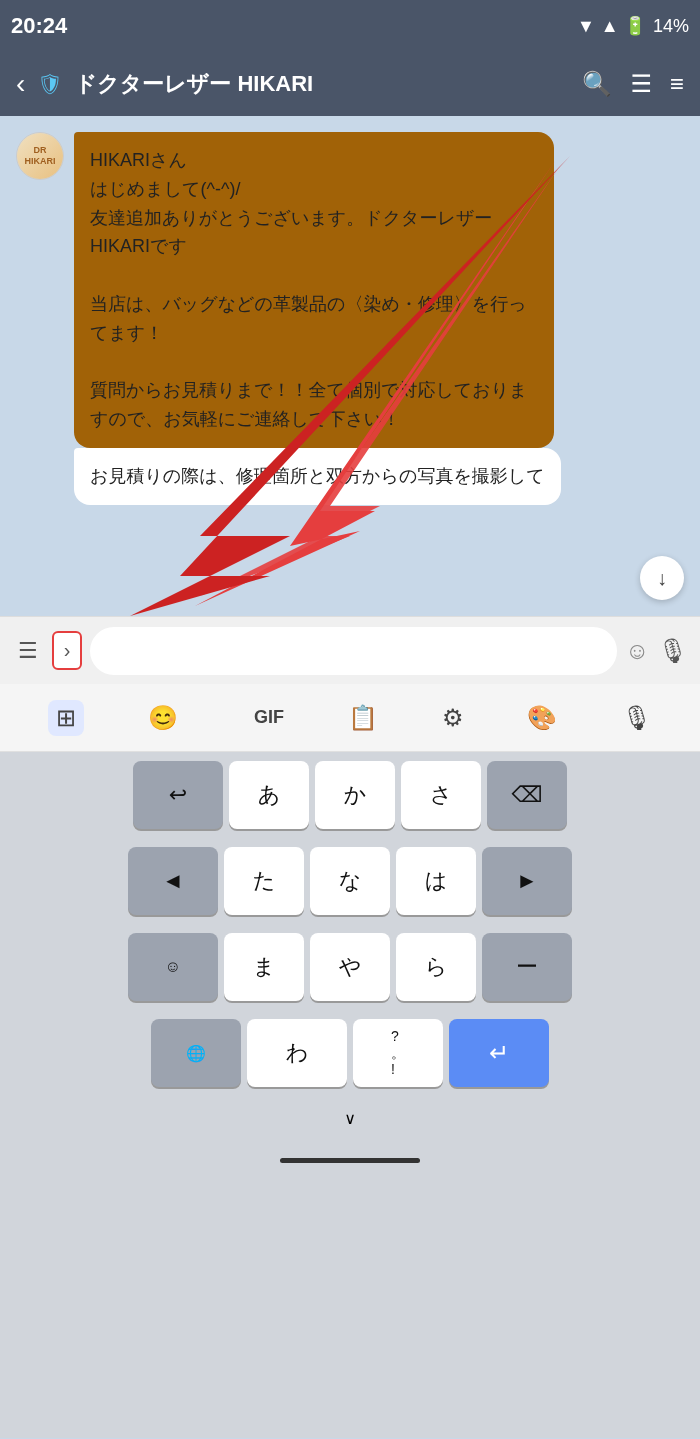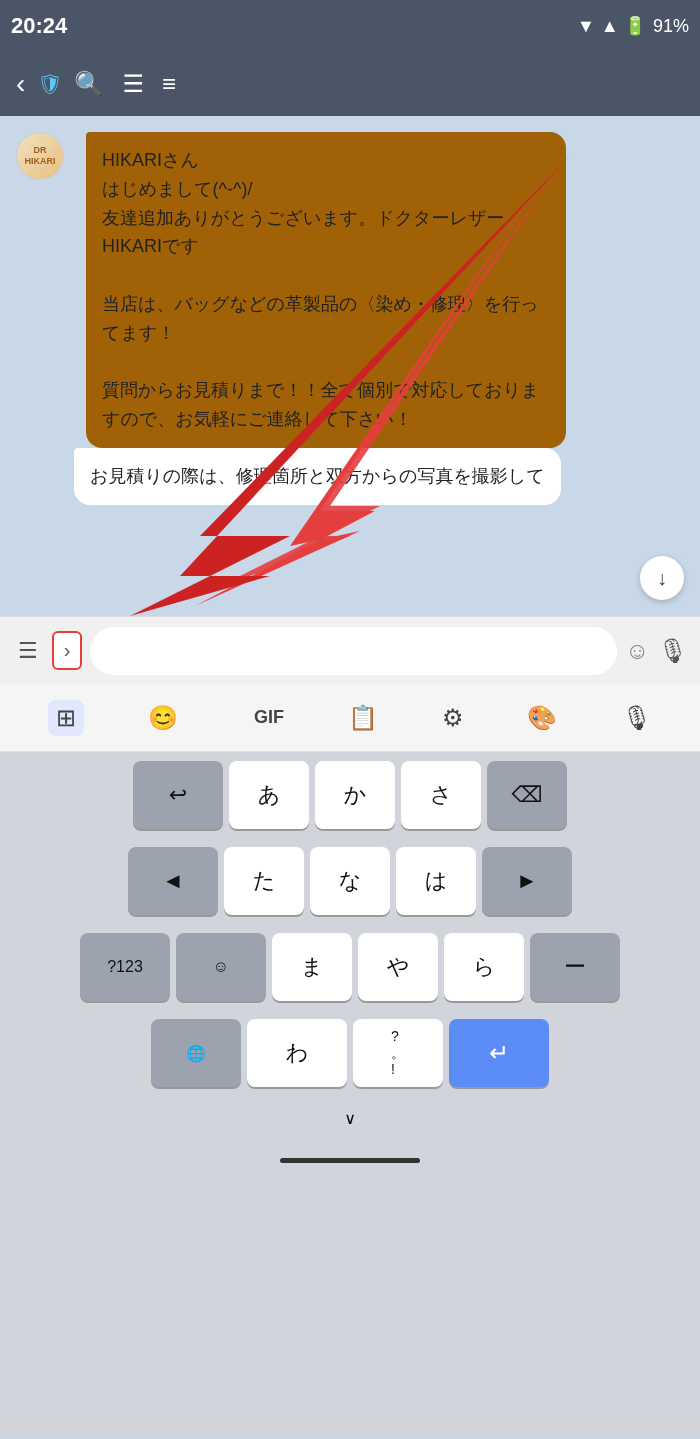--- a/index.html
+++ b/index.html
@@ -76,21 +76,21 @@
       height: 500px;
       padding: 16px;
       position: relative;
       overflow: hidden;
     }
 
     
     .message-row {
       display: flex;
       align-items: flex-start;
-      gap: 22px;
+      gap: 10px;
     }
     .avatar {
       width: 48px;
       height: 48px;
       border-radius: 50%;
       background: #e8e0d0;
       border: 1px solid #ccc;
       display: flex;
       align-items: center;
       justify-content: center;
@@ -337,27 +337,28 @@
   </style>
 </head>
 <body>
 
 <div class="status-bar">
   <span class="status-time">20:24</span>
   <div class="status-icons">
     <span>▼</span>
     <span>▲</span>
     <span>🔋</span>
-    <span>91%</span>
+    <span>14%</span>
   </div>
 </div>
 
 <div class="nav-bar">
   <span class="nav-back">‹</span>
   <span class="nav-shield">🛡</span>
+  <span class="nav-title">ドクターレザー HIKARI</span>
   <div class="nav-icons">
     <span class="nav-icon">🔍</span>
     <span class="nav-icon">☰</span>
     <span class="nav-icon">≡</span>
   </div>
 </div>
 
 <div class="chat-area" style="position:relative;">
 
   <div class="message-row">
@@ -458,23 +459,20 @@
     <div class="key">
       <span>は</span>
     </div>
     <div class="key special">
       <span>►</span>
     </div>
   </div>
 
   <div class="keyboard-row">
     <div class="key action">
-      <span>?123</span>
-    </div>
-    <div class="key action">
       <span>☺</span>
     </div>
     <div class="key">
       <span>ま</span>
     </div>
     <div class="key">
       <span>や</span>
     </div>
     <div class="key">
       <span>ら</span>

